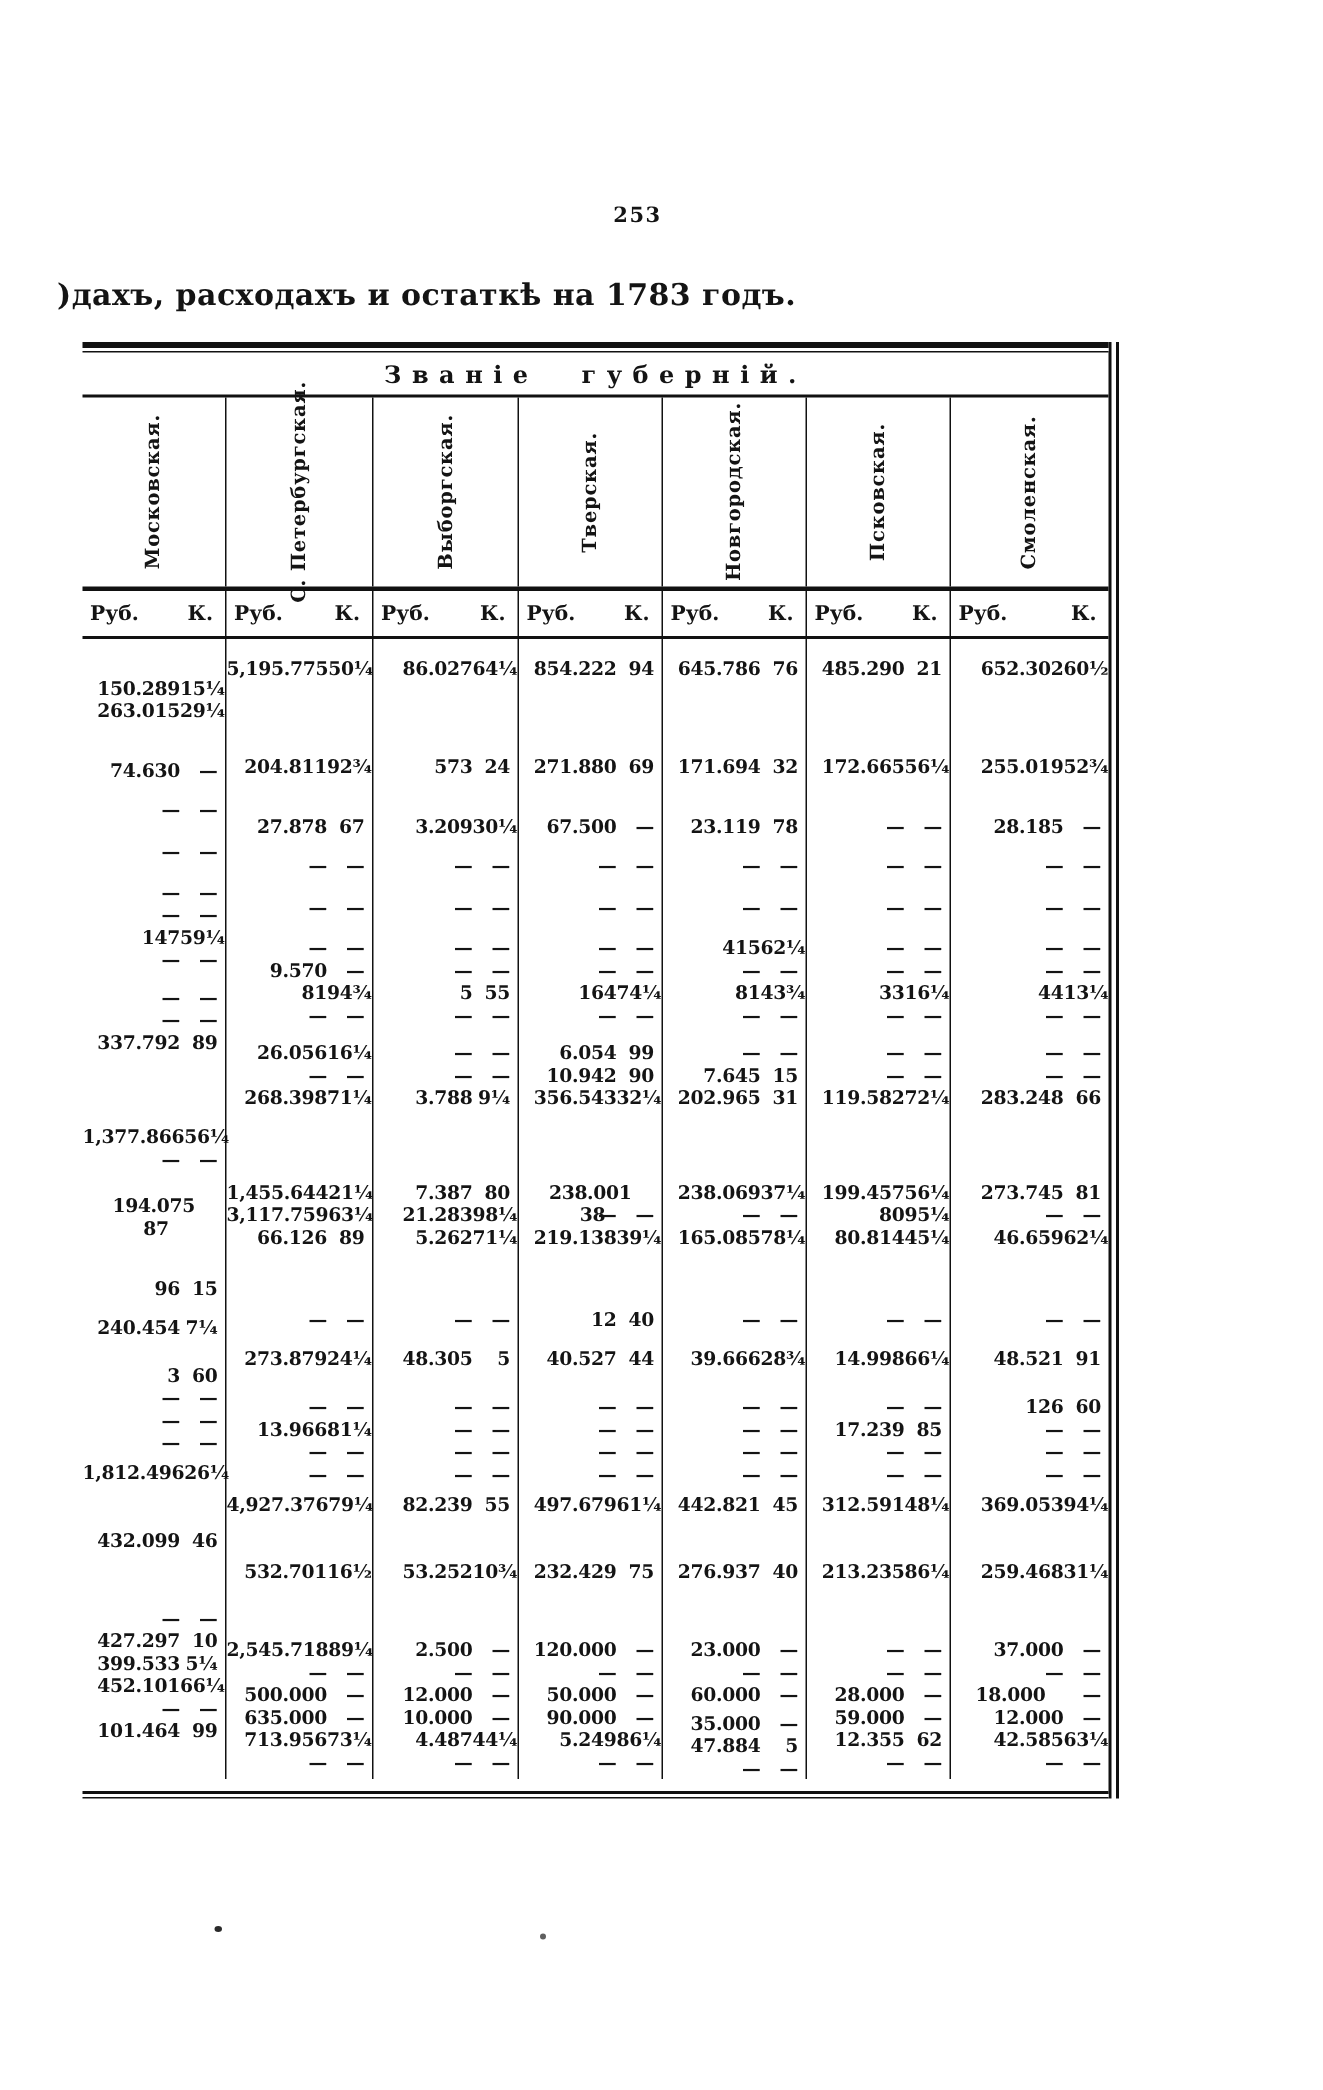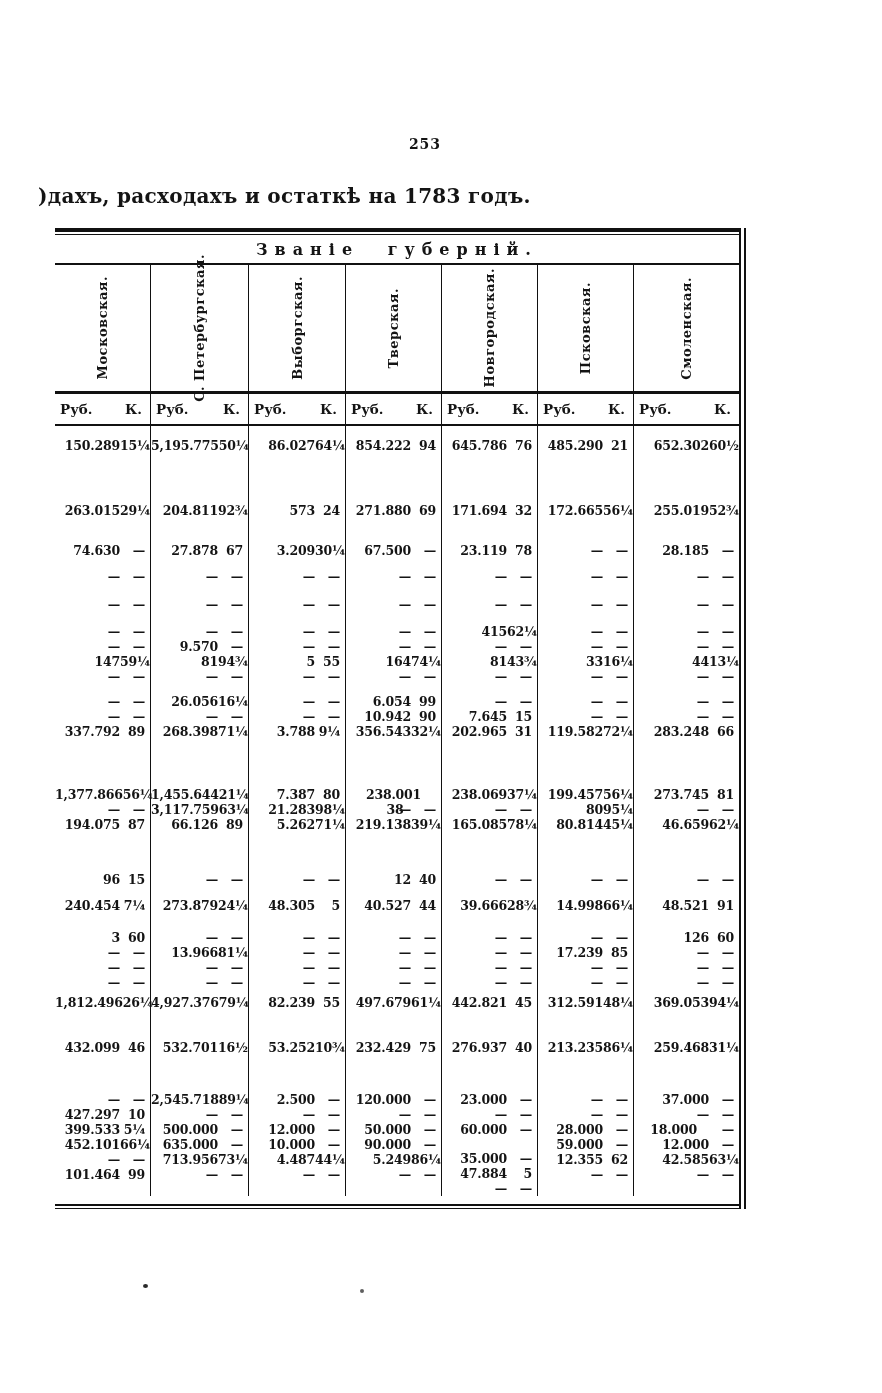--- a/index.html
+++ b/index.html
@@ -149,25 +149,25 @@
       <div>
         <span>Руб.</span>
         <span>К.</span>
       </div>
     </div>
 
   <div class="rule"></div>
 
   <div class="cols7 body-grid" id="table-body">
       <div class="body-col">
-        <div class="cell" style="margin-top: 12px; align-items: center;">
+        <div class="cell" style="margin-top: 25px; align-items: center;">
           <span class="rub">150.289</span>
           <span class="kop">15¼</span>
         </div>
-        <div class="cell" style="margin-top: 50px;">
+        <div class="cell" style="">
           <span class="rub">263.015</span>
           <span class="kop">29¼</span>
         </div>
         <div class="cell" style="margin-top: 25px;">
           <span class="rub">74.630</span>
           <span class="kop">—</span>
         </div>
         <div class="cell" style="margin-top: 11px;">
           <span class="rub">—</span>
           <span class="kop">—</span>
@@ -205,21 +205,21 @@
           <span class="kop">89</span>
         </div>
         <div class="cell" style="margin-top: 48px;">
           <span class="rub">1,377.866</span>
           <span class="kop">56¼</span>
         </div>
         <div class="cell" style="margin-top: 0px;">
           <span class="rub">—</span>
           <span class="kop">—</span>
         </div>
-        <div class="cell" style="margin-top: 0px;">
+        <div class="cell" style="margin-top: 16px; flex-direction: column;">
           <span class="rub">194.075</span>
           <span class="kop">87</span>
         </div>
         <div class="cell" style="margin-top: 40px;">
           <span class="rub">96</span>
           <span class="kop">15</span>
         </div>
         <div class="cell" style="margin-top: 11px;">
           <span class="rub">240.454</span>
           <span class="kop">7¼</span>
@@ -725,21 +725,21 @@
           <span class="kop">—</span>
         </div>
         <div class="cell" style="margin-top: 0px;">
           <span class="rub">—</span>
           <span class="kop">—</span>
         </div>
         <div class="cell" style="margin-top: 0px;">
           <span class="rub">60.000</span>
           <span class="kop">—</span>
         </div>
-        <div class="cell" style="margin-top: 14px;">
+        <div class="cell" style="margin-top: 4px;">
           <span class="rub">35.000</span>
           <span class="kop">—</span>
         </div>
         <div class="cell" style="margin-top: 0px;">
           <span class="rub">47.884</span>
           <span class="kop">5</span>
         </div>
         <div class="cell" style="margin-top: 0px;">
           <span class="rub">—</span>
           <span class="kop">—</span>

